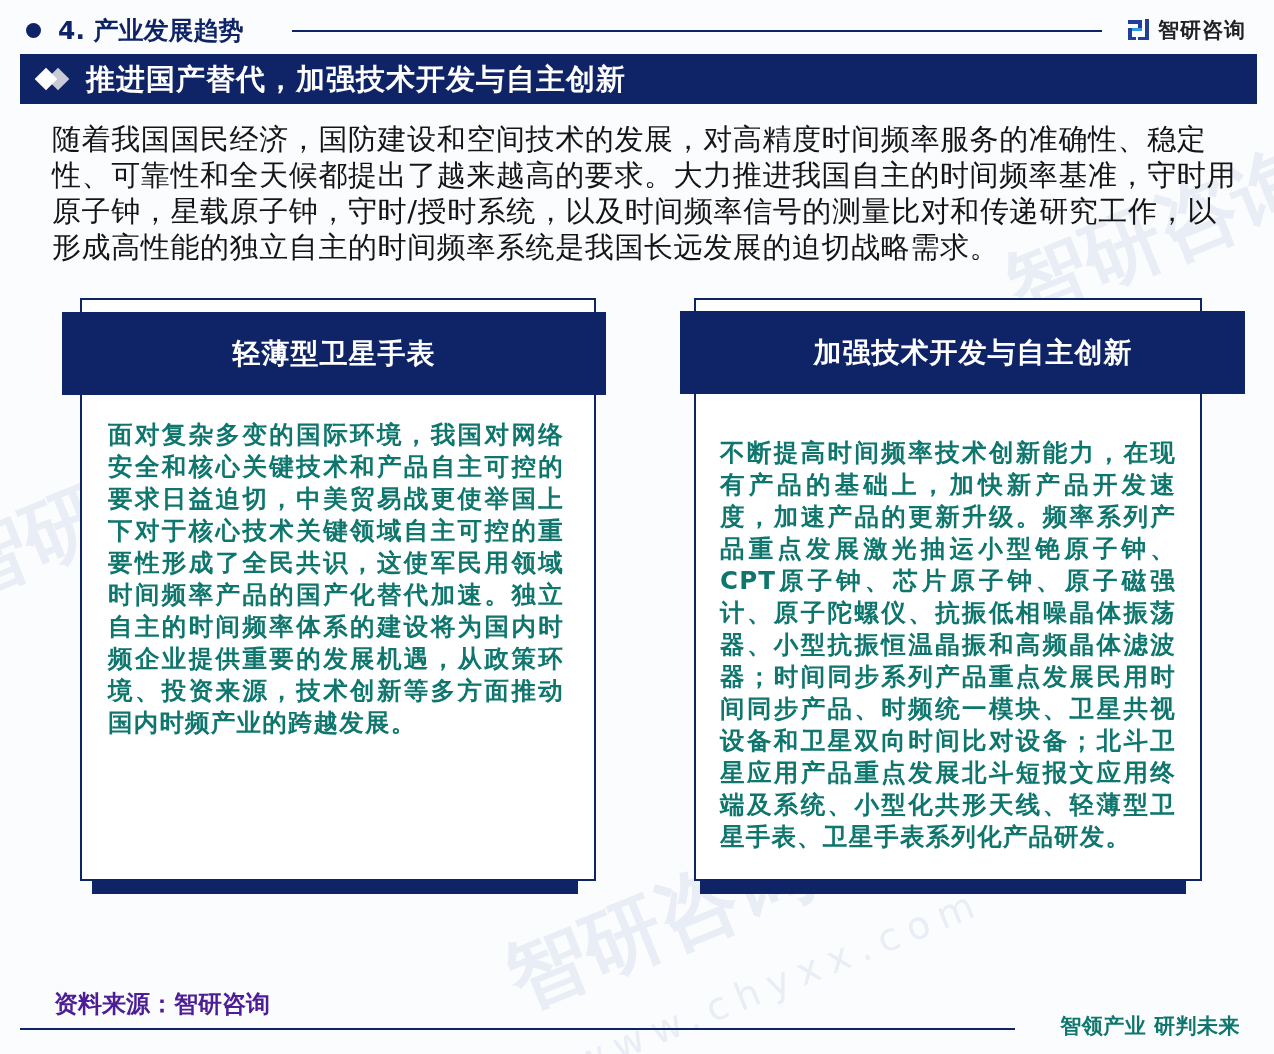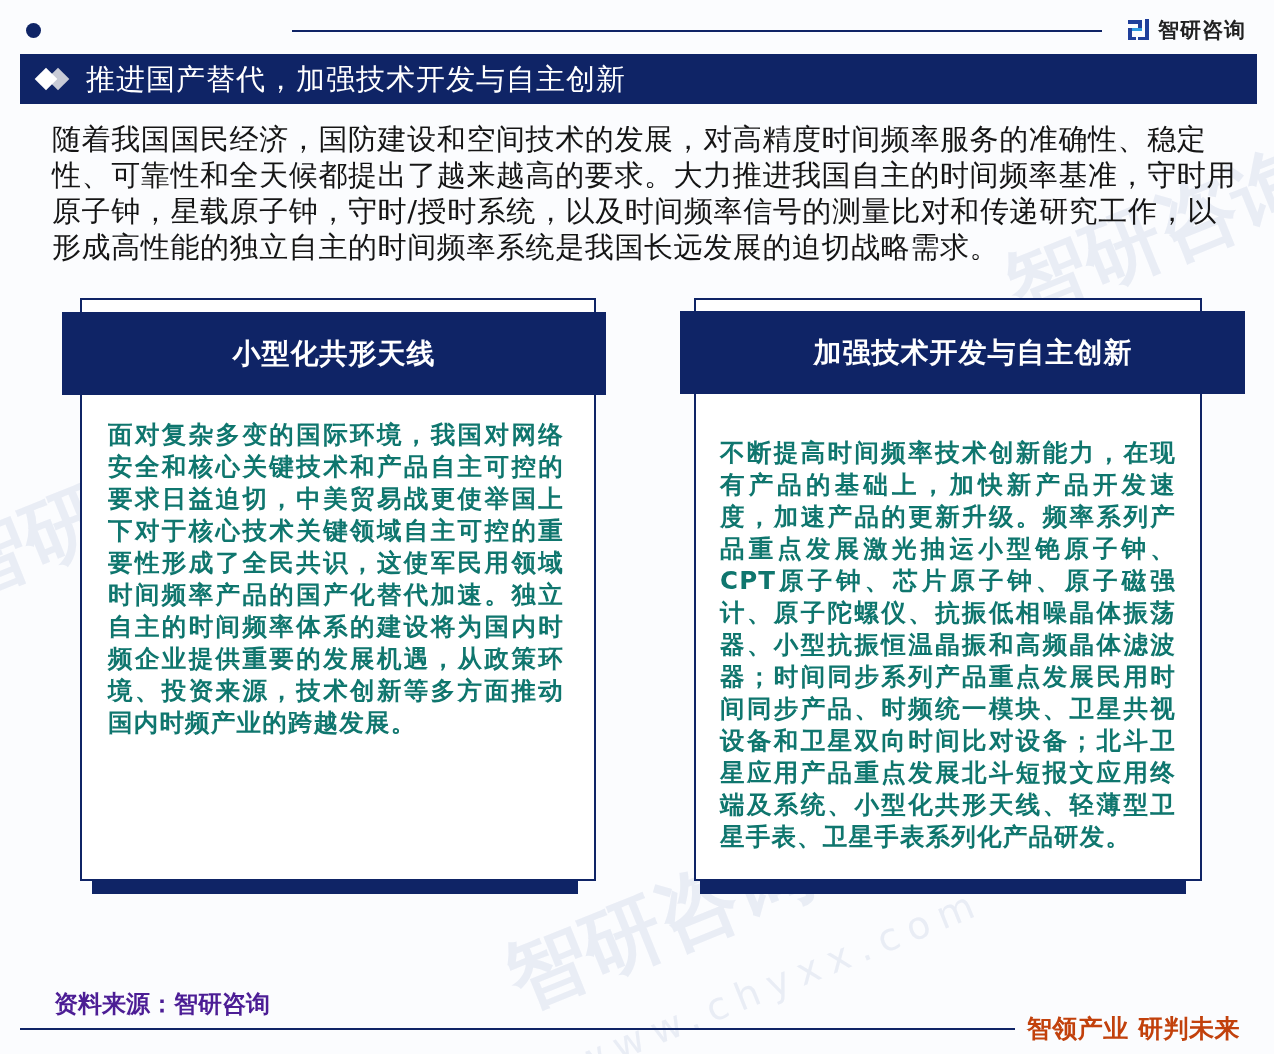--- a/index.html
+++ b/index.html
@@ -24,21 +24,21 @@
   .brand-name { font-size: 21px; font-weight: bold; color: #222; letter-spacing: 1px; }
 
   
   .banner { position: absolute; left: 20px; top: 54px; width: 1237px; height: 50px; background: #0f2466; }
   .banner-icon { position: absolute; left: 14px; top: 15px; width: 40px; height: 22px; }
   .banner-icon .d1, .banner-icon .d2 {
     position: absolute; top: 2px; width: 16px; height: 16px; transform: rotate(45deg);
   }
   .banner-icon .d1 { left: 4px; background: #ffffff; z-index: 2; }
   .banner-icon .d2 { left: 16px; background: #c8cbd6; z-index: 1; }
-  .banner-title { position: absolute; left: 66px; top: 0; line-height: 50px; font-size: 29px; font-weight: normal; color: #fff; letter-spacing: 1px; }
+  .banner-title { position: absolute; left: 66px; top: 0; line-height: 50px; font-size: 29px; font-weight: bold; color: #fff; letter-spacing: 1px; }
 
   
   .intro {
     position: absolute; left: 52px; top: 121px; width: 1190px;
     font-size: 29px; line-height: 36px; color: #151515; letter-spacing: 0.6px;
   }
 
   
   .card { position: absolute; }
   .card-shadow { position: absolute; background: #0f2466; }
@@ -49,32 +49,33 @@
     display: flex; align-items: center; justify-content: center;
   }
   .card-body {
     position: absolute; font-size: 24.5px; line-height: 32px; color: #0f766e;
     font-weight: bold; letter-spacing: 1.2px; text-align: justify;
   }
 
   
   .source { position: absolute; left: 54px; top: 988px; font-size: 24px; font-weight: bold; color: #4c1d95; }
   .foot-line-left { position: absolute; left: 20px; top: 1028px; width: 995px; height: 2px; background: #0f2466; }
-  .slogan { position: absolute; right: 34px; top: 1012px; font-size: 25px; font-weight: bold; color: #c2410c; letter-spacing: 0.5px; }
+  .slogan { position: absolute; right: 34px; top: 1012px; font-size: 21px; font-weight: bold; color: #0f766e; letter-spacing: 0.5px; }
 </style>
 </head>
 <body>
 
 <div class="wm" style="left:500px; top:870px; font-size:80px;">智研咨询</div>
 <div class="wm" style="left:560px; top:960px; font-size:38px; font-weight:normal; letter-spacing:10px;">www.chyxx.com</div>
 <div class="wm" style="left:1000px; top:180px; font-size:80px;">智研咨询</div>
 <div class="wm" style="left:-60px; top:460px; font-size:80px;">智研咨询</div>
 
 <div class="sec-header">
   <div class="sec-dot"></div>
+  <div class="sec-title">4. 产业发展趋势</div>
   <div class="sec-line"></div>
   <div class="brand">
     <div class="brand-logo">
       <i style="left:0;top:1px;width:14px;height:4px;"></i>
       <i style="left:10px;top:1px;width:4px;height:11px;"></i>
       <i style="left:0;top:9px;width:14px;height:3px;background:#2f9be0;"></i>
       <i style="left:0;top:9px;width:4px;height:12px;"></i>
       <i style="left:0;top:18px;width:8px;height:3px;"></i>
       <i style="left:17px;top:0;width:4px;height:21px;"></i>
       <i style="left:10px;top:18px;width:11px;height:3px;"></i>
@@ -89,21 +90,21 @@
       <div class="d2"></div>
   </div>
   <div class="banner-title">推进国产替代，加强技术开发与自主创新</div>
 </div>
 
 <div class="intro">随着我国国民经济，国防建设和空间技术的发展，对高精度时间频率服务的准确性、稳定性、可靠性和全天候都提出了越来越高的要求。大力推进我国自主的时间频率基准，守时用原子钟，星载原子钟，守时/授时系统，以及时间频率信号的测量比对和传递研究工作，以形成高性能的独立自主的时间频率系统是我国长远发展的迫切战略需求。</div>
 
 <div class="card">
   <div class="card-shadow" style="left:92px; top:878px; width:486px; height:16px;"></div>
   <div class="card-box" style="left:80px; top:298px; width:516px; height:583px;"></div>
-  <div class="card-head" style="left:62px; top:312px; width:544px; height:83px;">小型化共形天线</div>
+  <div class="card-head" style="left:62px; top:312px; width:544px; height:83px;">轻薄型卫星手表</div>
   <div class="card-body" style="left:108px; top:419px; width:456px;">面对复杂多变的国际环境，我国对网络安全和核心关键技术和产品自主可控的要求日益迫切，中美贸易战更使举国上下对于核心技术关键领域自主可控的重要性形成了全民共识，这使军民用领域时间频率产品的国产化替代加速。独立自主的时间频率体系的建设将为国内时频企业提供重要的发展机遇，从政策环境、投资来源，技术创新等多方面推动国内时频产业的跨越发展。</div>
 </div>
 
 <div class="card">
   <div class="card-shadow" style="left:700px; top:878px; width:486px; height:16px;"></div>
   <div class="card-box" style="left:694px; top:298px; width:508px; height:583px;"></div>
   <div class="card-head" style="left:680px; top:311px; width:544px; height:83px;padding-left:21px;">加强技术开发与自主创新</div>
   <div class="card-body" style="left:720px; top:437px; width:456px;">不断提高时间频率技术创新能力，在现有产品的基础上，加快新产品开发速度，加速产品的更新升级。频率系列产品重点发展激光抽运小型铯原子钟、CPT原子钟、芯片原子钟、原子磁强计、原子陀螺仪、抗振低相噪晶体振荡器、小型抗振恒温晶振和高频晶体滤波器；时间同步系列产品重点发展民用时间同步产品、时频统一模块、卫星共视设备和卫星双向时间比对设备；北斗卫星应用产品重点发展北斗短报文应用终端及系统、小型化共形天线、轻薄型卫星手表、卫星手表系列化产品研发。</div>
 </div>
 

